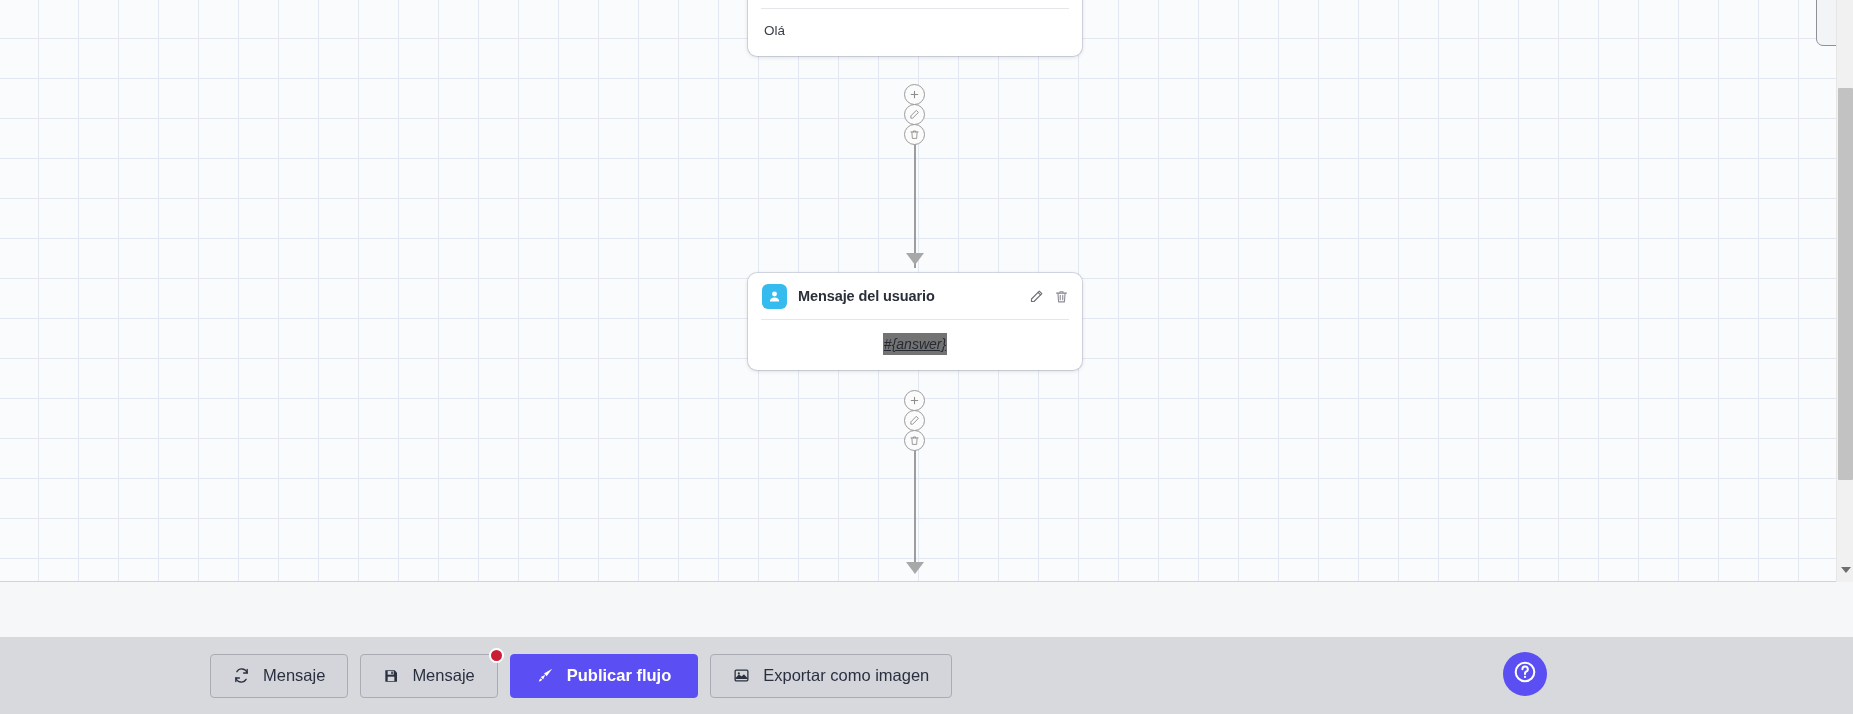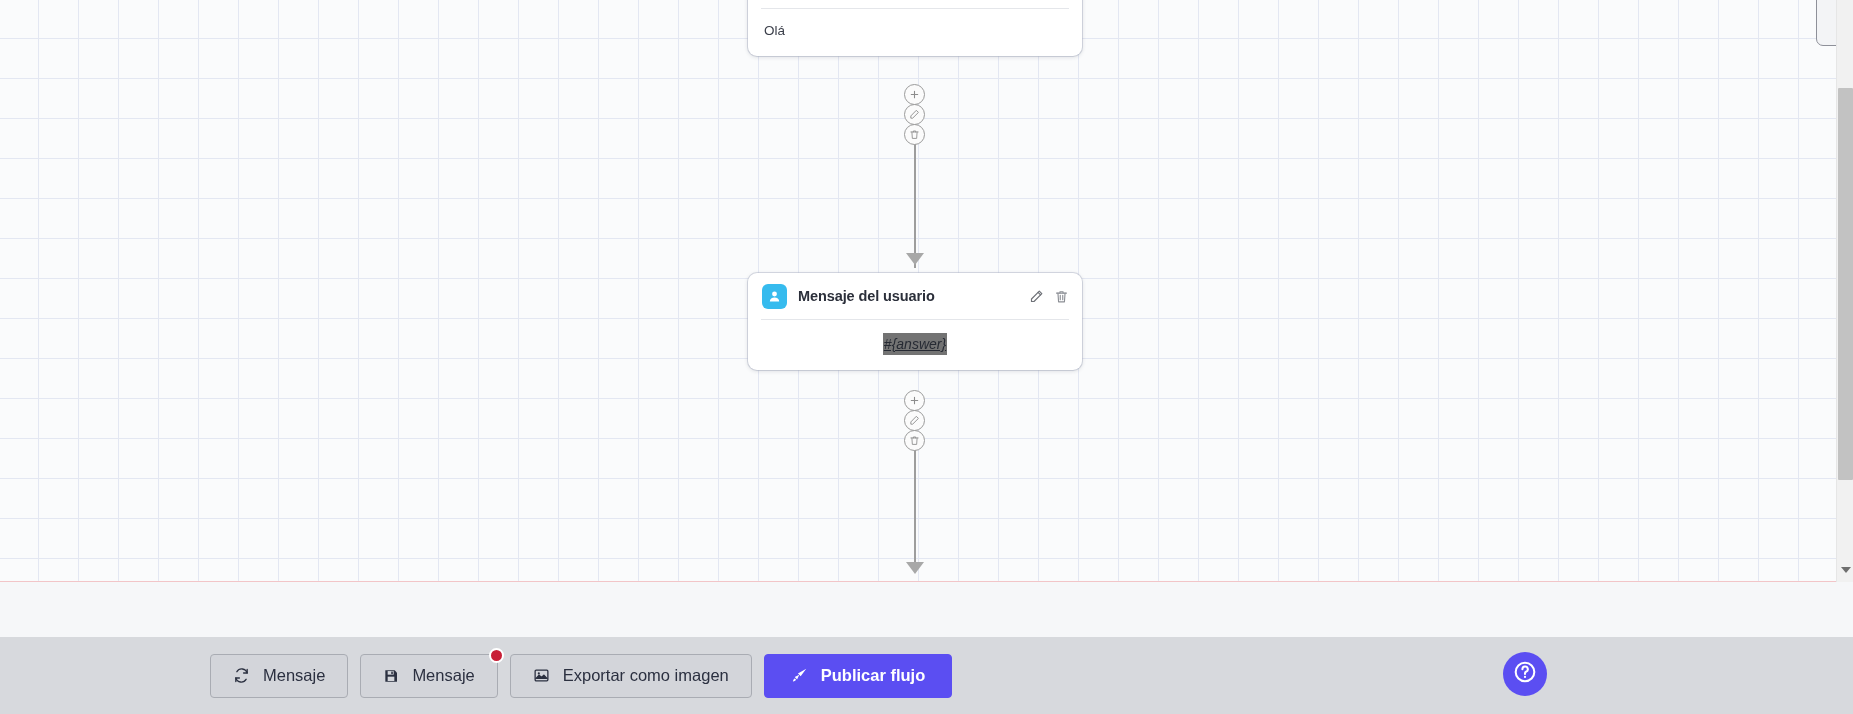--- a/index.html
+++ b/index.html
@@ -394,39 +394,39 @@
           <path d="M3.5 3.5h14L21 7v13.5H3.5z"></path>
           <rect x="7" y="4.6" width="9" height="5.4" fill="#d3d5da"></rect>
           <rect x="7" y="13" width="10" height="6.5" fill="#d3d5da"></rect>
           <rect x="12.4" y="5.4" width="2.3" height="3.8" fill="#2b3040"></rect>
         </svg>
       </span>
       <span>Mensaje</span>
     </button>
 
 
+    <button class="tbtn primary">
+      <span>
+        <svg width="17" height="17" viewBox="0 0 24 24" fill="#ffffff">
+          <path d="M21.5 2.5L9.8 9.2l1.9 1.9-6.4 3.1 3.3 3.3 3.1-6.4 1.9 1.9z"></path>
+          <path d="M4.2 17.1c-1 1-1.5 3.6-1.5 3.6s2.6-.5 3.6-1.5a1.5 1.5 0 1 0-2.1-2.1z"></path>
+        </svg>
+      </span>
+      <span>Publicar flujo</span>
+    </button>
+
     <button class="tbtn">
       <span>
         <svg width="17" height="17" viewBox="0 0 24 24" fill="none" stroke="#2b3040" stroke-width="1.8" stroke-linejoin="round">
           <rect x="3" y="4.5" width="18" height="15" rx="1.5"></rect>
           <path d="M3.6 16.8l5-5.2 3.5 3.3 3.2-3.5 5.1 5.4" fill="#2b3040" stroke="#2b3040"></path>
           <circle cx="8.2" cy="9" r="1.5" fill="#2b3040" stroke="none"></circle>
         </svg>
       </span>
       <span>Exportar como imagen</span>
-    </button>
-
-    <button class="tbtn primary">
-      <span>
-        <svg width="17" height="17" viewBox="0 0 24 24" fill="#ffffff">
-          <path d="M21.5 2.5L9.8 9.2l1.9 1.9-6.4 3.1 3.3 3.3 3.1-6.4 1.9 1.9z"></path>
-          <path d="M4.2 17.1c-1 1-1.5 3.6-1.5 3.6s2.6-.5 3.6-1.5a1.5 1.5 0 1 0-2.1-2.1z"></path>
-        </svg>
-      </span>
-      <span>Publicar flujo</span>
     </button>
   </div>
 
   <div class="help-btn">
     <span>
       <svg width="26" height="26" viewBox="0 0 24 24" fill="none" stroke="#ffffff" stroke-width="1.9" stroke-linecap="round">
         <circle cx="12" cy="12" r="8.6"></circle>
         <path d="M9.6 9.4a2.5 2.5 0 1 1 3.3 2.4c-.6.3-.9.8-.9 1.5v.5"></path>
         <circle cx="12" cy="16.6" r="1.05" fill="#ffffff" stroke="none"></circle>
       </svg>

